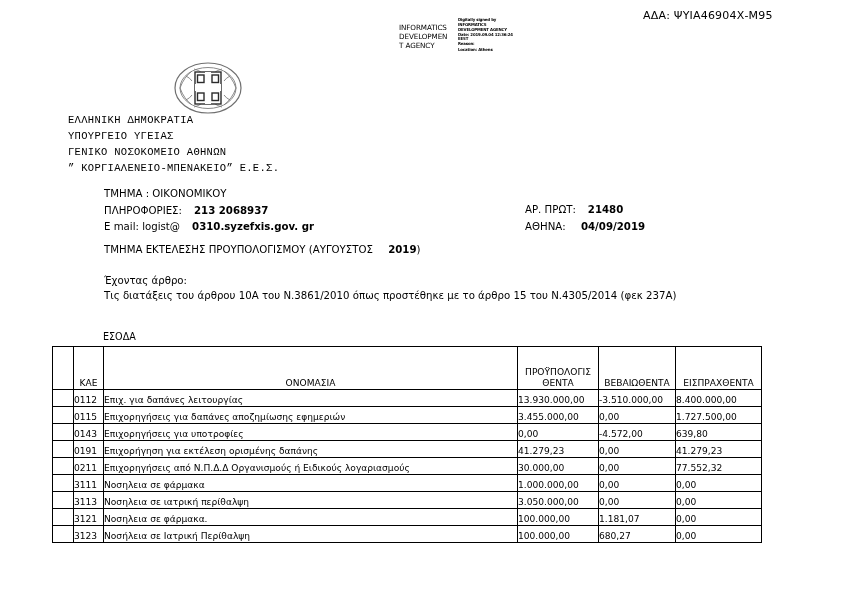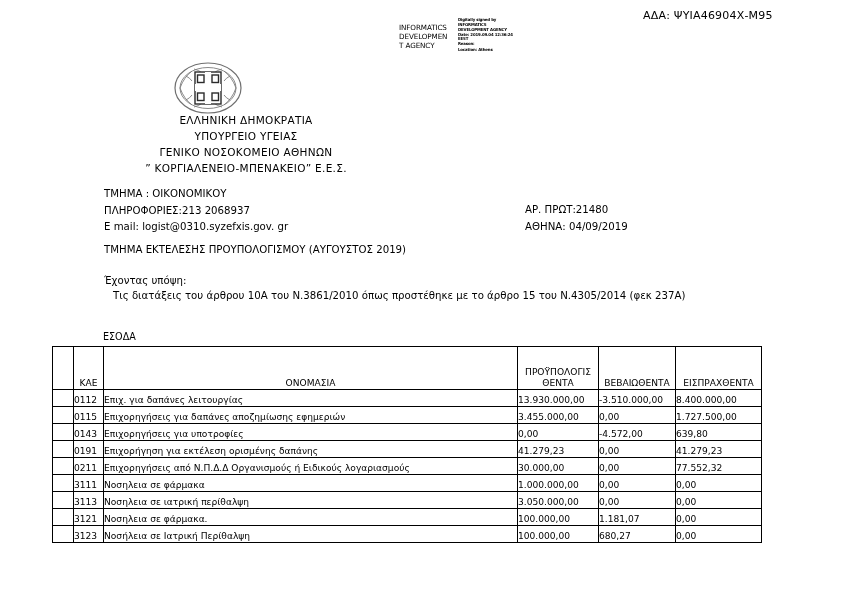--- a/index.html
+++ b/index.html
@@ -66,66 +66,67 @@
     top: 60px;
     left: 172px;
     width: 72px;
     height: 56px;
   }
 
   
   .org-block {
     position: absolute;
     top: 112px;
-    left: 56px;
+    left: 68px;
     width: 380px;
-    text-align: center;
+    text-align: left;
     font-size: 10.5px;
     line-height: 16px;
     letter-spacing: 0.3px;
+    font-family: Liberation Mono, monospace;
   }
 
   
   .contact-left {
     position: absolute;
     top: 186px;
     left: 104px;
     font-size: 10.2px;
     line-height: 16.5px;
     white-space: nowrap;
   }
   .contact-right {
     position: absolute;
     top: 202px;
     left: 525px;
     font-size: 10.2px;
     line-height: 16.5px;
     white-space: nowrap;
   }
-  .bold { font-weight: normal; }
+  .bold { font-weight: bold; margin-left: 12px; }
 
   
   .para-title {
     position: absolute;
     top: 244px;
     left: 104px;
     font-size: 10.2px;
     white-space: nowrap;
   }
   .para-having {
     position: absolute;
     top: 275px;
     left: 104px;
     font-size: 10.2px;
     white-space: nowrap;
   }
   .para-legal {
     position: absolute;
     top: 288px;
-    left: 113px;
+    left: 104px;
     font-size: 10.2px;
     line-height: 16px;
     white-space: nowrap;
   }
 
   
   .section-label {
     position: absolute;
     top: 331px;
     left: 103px;
@@ -243,21 +244,21 @@
     <div>
       <span>ΑΘΗΝΑ:</span>
       <span class="bold">04/09/2019</span>
     </div>
   </div>
 
   <div class="para-title">
     <span>ΤΜΗΜΑ ΕΚΤΕΛΕΣΗΣ ΠΡΟΥΠΟΛΟΓΙΣΜΟΥ (ΑΥΓΟΥΣΤΟΣ </span><span class="bold">2019</span><span>)</span>
   </div>
 
-  <div class="para-having">Έχοντας υπόψη:</div>
+  <div class="para-having">Έχοντας άρθρο:</div>
   <div class="para-legal">Τις διατάξεις του άρθρου 10Α του Ν.3861/2010 όπως προστέθηκε με το άρθρο 15 του Ν.4305/2014 (φεκ 237Α)</div>
 
   <div class="section-label">ΕΣΟΔΑ</div>
 
   <table class="rev-table">
     <colgroup>
       <col class="col-blank">
       <col class="col-kae">
       <col class="col-name">
       <col class="col-budget">

